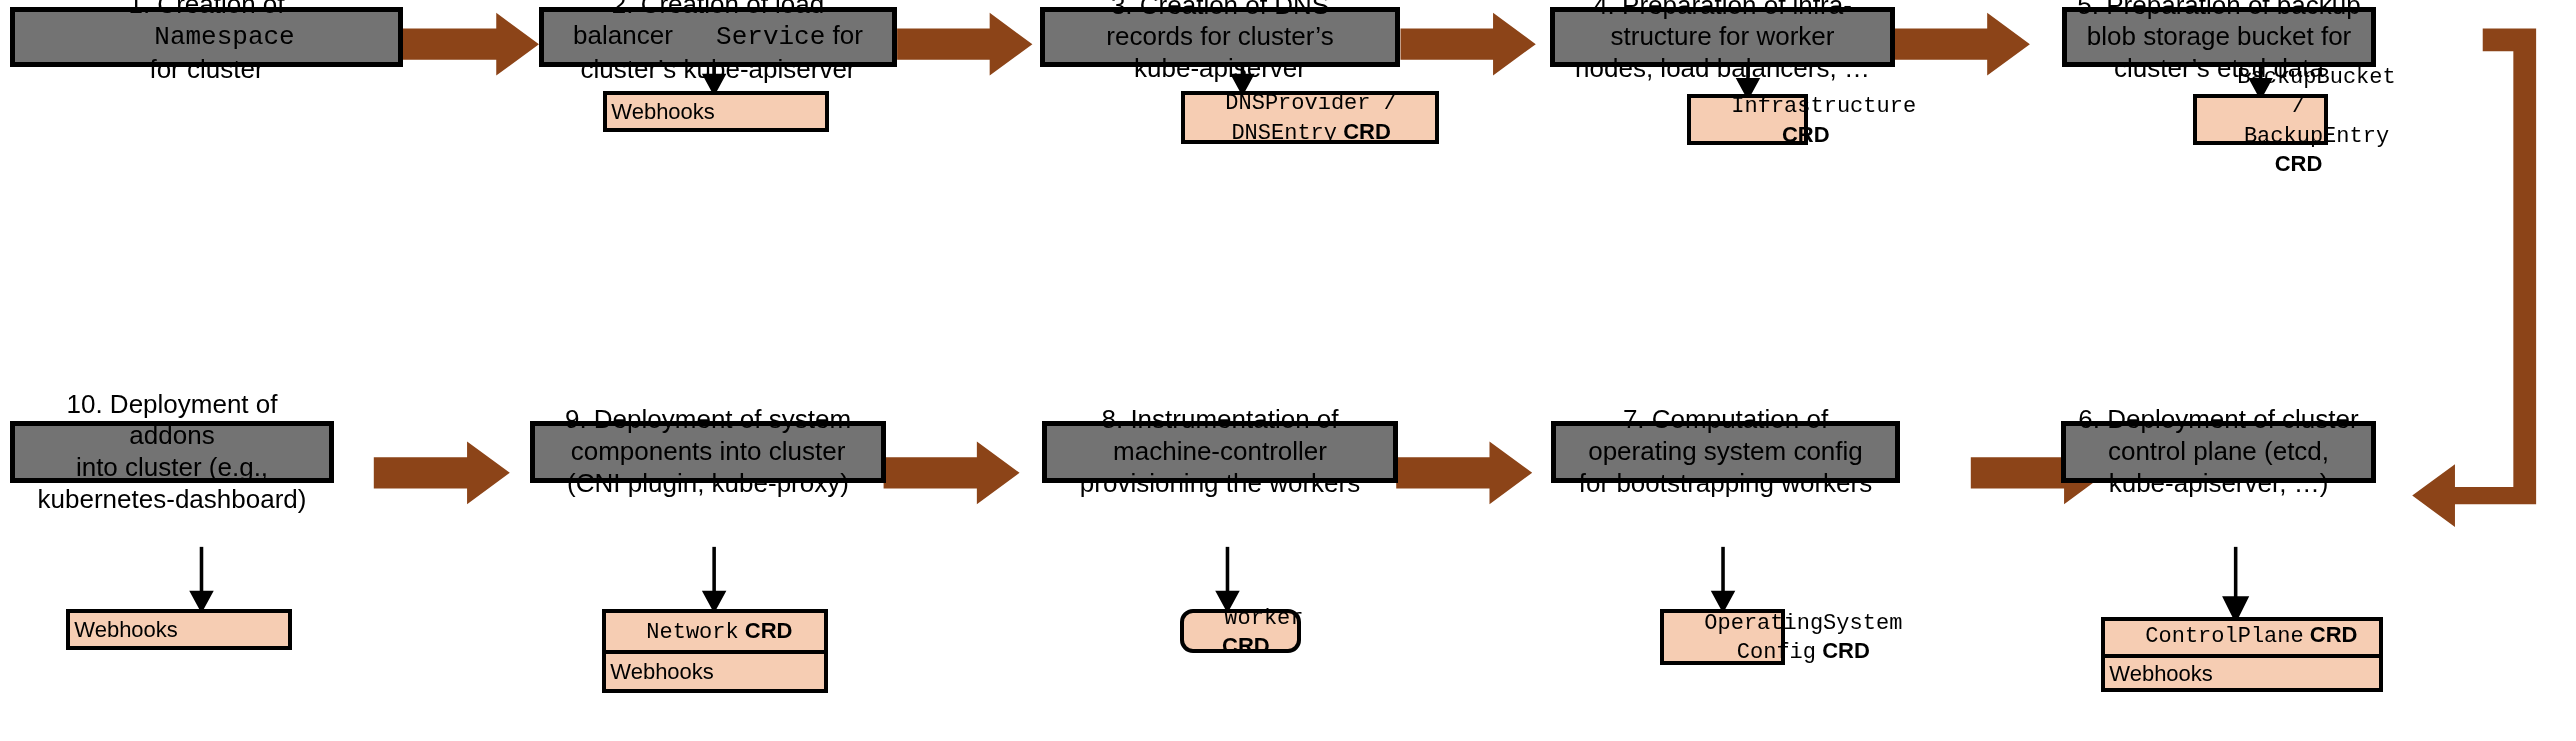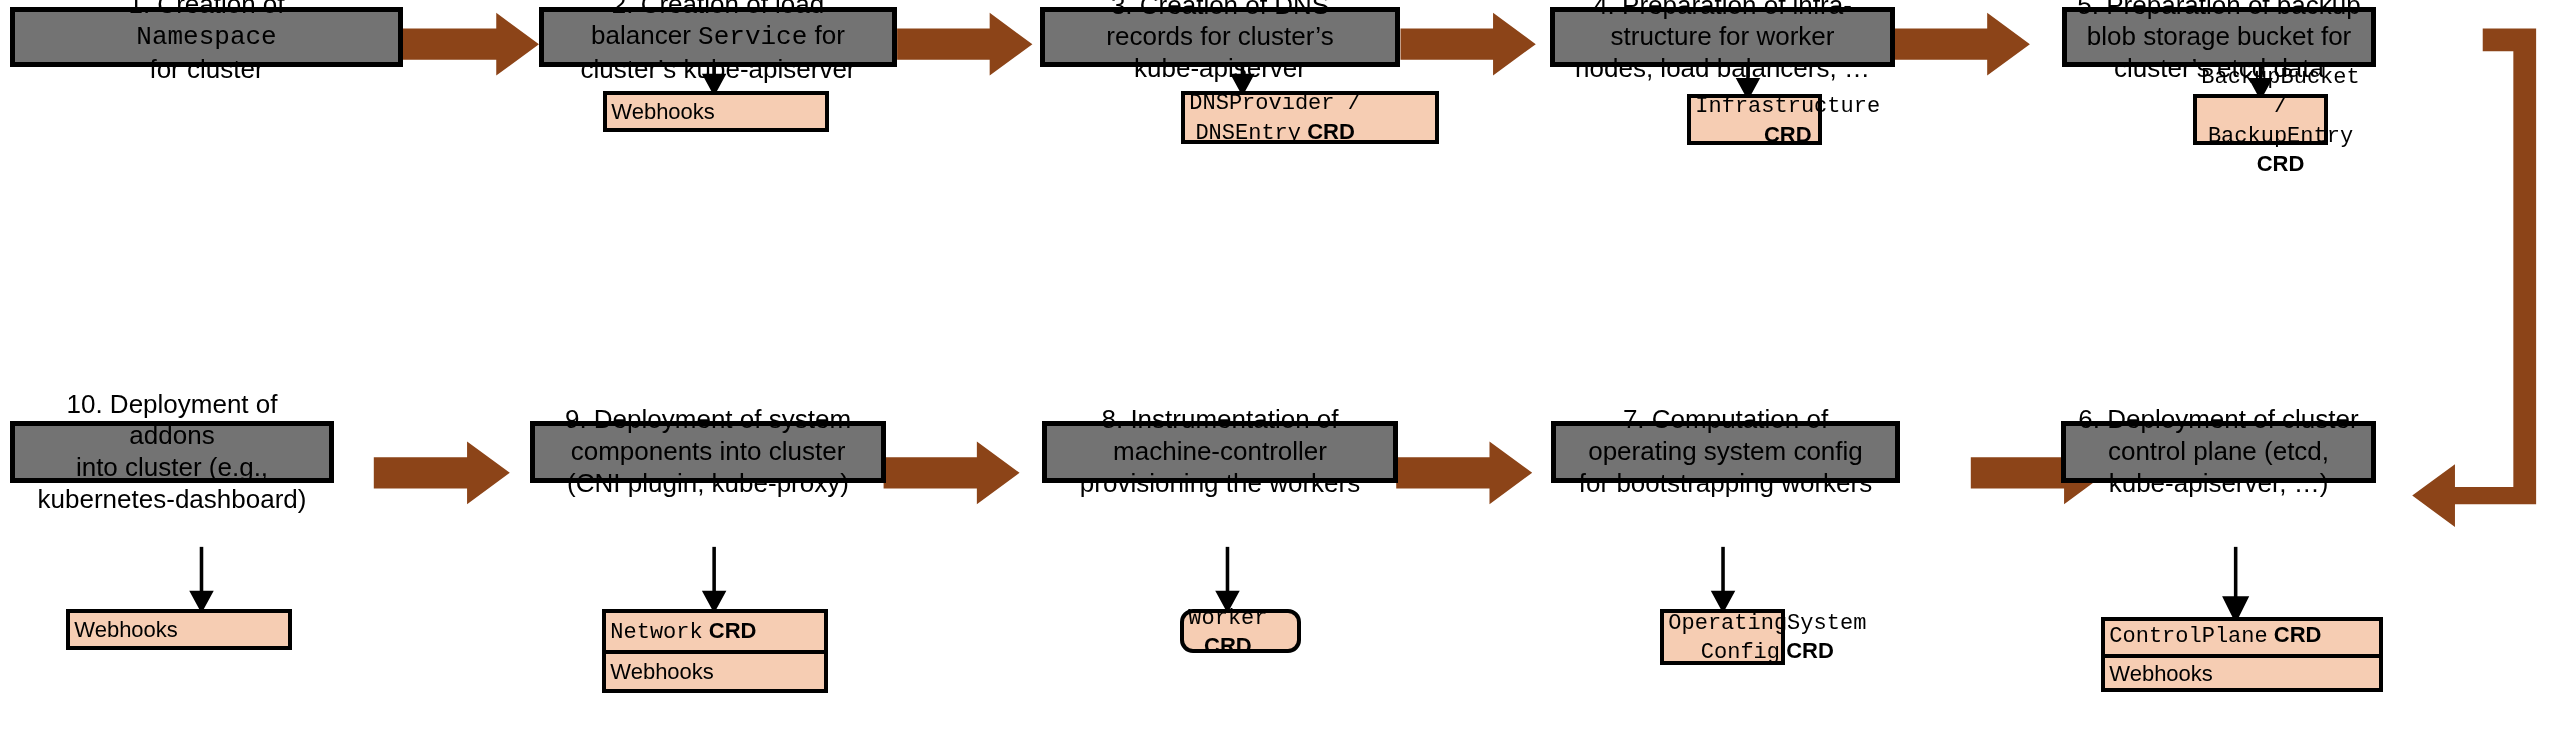--- a/index.html
+++ b/index.html
@@ -57,21 +57,21 @@
     display: flex;
     align-items: center;
     text-align: center;
     font-size: 22px;
     line-height: 1.25;
     padding: 2.8px 4.3px;
     box-sizing: border-box;
   }
   .crd-cell + .crd-cell { border-top: 4.3px solid #000000; }
 
-  .mono { font-family: "Liberation Mono", "DejaVu Sans Mono", monospace; }
+  .mono { font-family: "Liberation Mono", "DejaVu Sans Mono", monospace; margin-left: 36px; }
   .crd-label { font-family: "Liberation Sans", sans-serif; font-weight: bold; }
 
   
   #links {
     position: absolute;
     left: 0; top: 0;
     width: 2576px;
     height: 742px;
     pointer-events: none;
   }
@@ -182,21 +182,21 @@
 
   <div class="crd-box" style="left:1181px; top:91px; width:258px; height:53px;">
     <div class="crd-cell">
       <span>
         <span class="mono">DNSProvider /</span><br>
         <span class="mono">DNSEntry</span><span class="crd-label"> CRD</span>
       </span>
     </div>
   </div>
 
-  <div class="crd-box" style="left:1687px; top:94px; width:135px; height:51px;">
+  <div class="crd-box" style="left:1687px; top:94px; width:121px; height:51px;">
     <div class="crd-cell">
       <span>
         <span class="mono">Infrastructure</span><br>
         <span class="crd-label">CRD</span>
       </span>
     </div>
   </div>
 
   <div class="crd-box" style="left:2193px; top:94px; width:135px; height:51px;">
     <div class="crd-cell">

